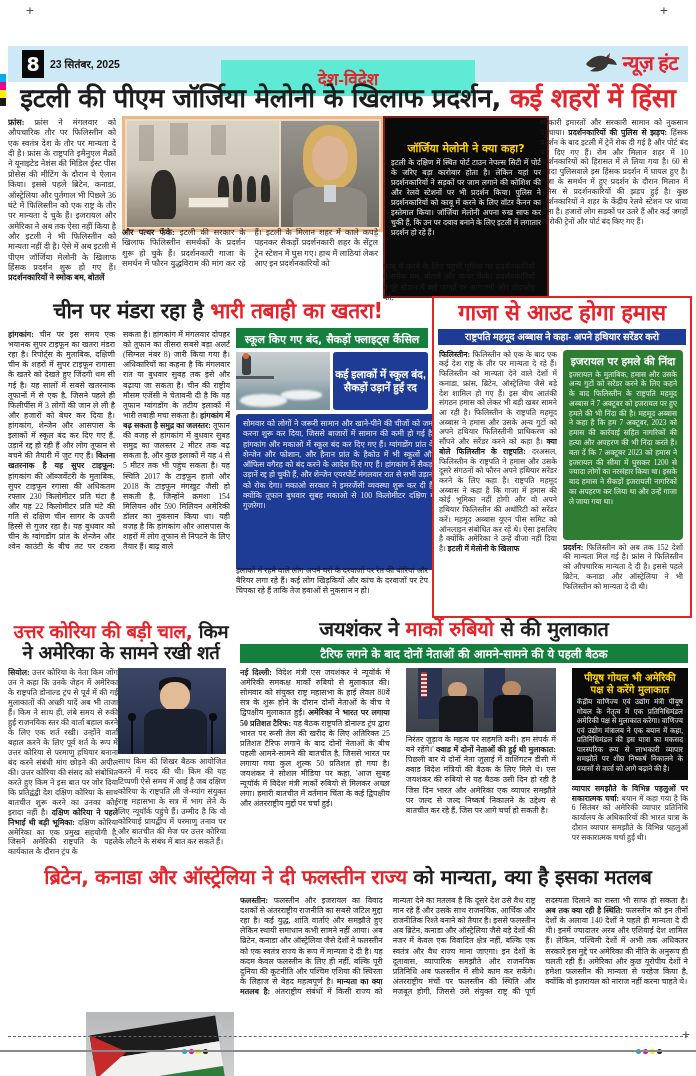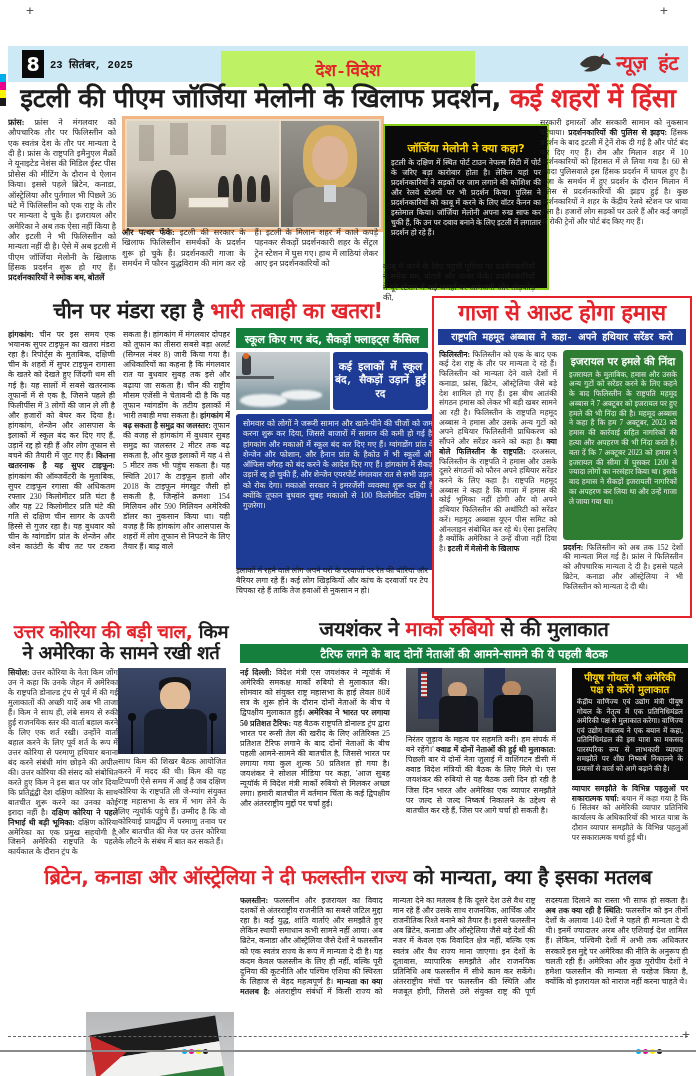--- a/index.html
+++ b/index.html
@@ -1,19 +1,19 @@
 <!DOCTYPE html>
 <html><head>
 <meta charset="utf-8">
 <style>
   html,body{margin:0;padding:0;background:#e9e9e9}
   .page{position:relative;width:696px;height:1076px;background:#ffffff;margin:0 auto;
         font-family:"Liberation Serif","DejaVu Sans",serif;color:#1d1d1d;overflow:hidden}
   .abs{position:absolute}
-  .sans{font-family:Liberation Mono, monospace}
+  .sans{font-family:Liberation Sans, sans-serif}
   .body-text{font-size:8.1px;line-height:1.28;text-align:justify;overflow:hidden}
   .body-text b{font-weight:bold}
   .hl{font-family:"DejaVu Sans","Liberation Sans",sans-serif;font-weight:bold;letter-spacing:-.3px;
       text-align:center;line-height:1.12}
   .red{color:#e5232b}
   .banner{background:#15803d;color:#fff;font-family:"DejaVu Sans","Liberation Sans",sans-serif;
           font-weight:bold;display:flex;align-items:center;justify-content:center;text-align:center}
   .bluebox{background:#1e3c96;color:#fff;border-radius:3px}
   .blackbox{background:#0a0a0a;color:#fff}
   .boxtitle{color:#ffd400;font-family:"DejaVu Sans","Liberation Sans",sans-serif;font-weight:bold;text-align:center}
@@ -43,21 +43,21 @@
       <span class="sq" style="background:#ec008c"></span>
       <span class="sq" style="background:#fff200"></span>
       <span class="sq" style="background:#1a1a1a"></span>
   </div>
 
   <div class="abs" style="left:8px;top:46px;width:680px;height:36px;background:#cde9f6">
     <div class="abs" style="left:14px;top:4px;width:22px;height:28px;background:#0a0a0a;color:#fff;
          font-family:'DejaVu Sans','Liberation Sans',sans-serif;font-weight:bold;font-size:19px;
          display:flex;align-items:center;justify-content:center">8</div>
     <div class="abs sans" style="left:42px;top:11px;font-size:10.5px;font-weight:bold;color:#111">23 सितंबर, 2025</div>
-    <div class="abs" style="left:213px;top:5px;width:254px;height:36px;background:#bef264;display:flex;align-items:center;justify-content:center">
+    <div class="abs" style="left:213px;top:14px;width:254px;height:36px;background:#5eead4;display:flex;align-items:center;justify-content:center">
       <span class="sans red" style="font-size:17px;font-weight:bold">देश-विदेश</span>
     </div>
     <div class="abs" style="right:10px;top:3px;display:flex;align-items:center;gap:4px">
       <svg width="34" height="26" viewBox="0 0 34 26">
         <path d="M2 14 C8 6 16 4 22 7 L26 3 L25 8 C30 9 32 12 33 15 L24 14 C22 20 14 23 6 21 L12 17 C7 18 4 17 2 14 Z" fill="#3a3632"></path>
         <circle cx="24.5" cy="6.5" r="1" fill="#e5232b"></circle>
       </svg>
       <span class="sans red" style="font-size:20px;font-weight:bold;letter-spacing:-.5px">न्यूज़ हंट</span>
     </div>
   </div>
@@ -90,21 +90,21 @@
       <div class="abs" style="left:12%;top:62%;width:76%;height:40%;background:#8e8a82;border-radius:30% 30% 0 0"></div>
       <div class="abs" style="left:44%;top:60%;width:12%;height:16%;background:#cfd3d6"></div>
     </div>
   </div>
 
   <div class="abs body-text" style="left:122px;top:228px;width:256px;height:66px;column-count:2;column-gap:9px">
     <b>और पत्थर फेंके:</b>
     <span>इटली की सरकार के खिलाफ फिलिस्तीन समर्थकों के प्रदर्शन शुरू हो चुके हैं। प्रदर्शनकारी गाजा के समर्थन में फौरन युद्धविराम की मांग कर रहे हैं। इटली के मिलान शहर में काले कपड़े पहनकर सैकड़ों प्रदर्शनकारी शहर के सेंट्रल ट्रेन स्टेशन में घुस गए। हाथ में लाठियां लेकर आए इन प्रदर्शनकारियों को</span>
   </div>
 
-  <div class="abs blackbox" style="left:383px;top:124px;width:150px;height:138px;border:2px solid #84cc16;padding:12px 6px">
+  <div class="abs blackbox" style="left:383px;top:116px;width:150px;height:138px;border:2px solid #7f1d1d;padding:20px 6px">
     <div class="boxtitle" style="font-size:11px;margin:2px 0 3px">जॉर्जिया मेलोनी ने क्या कहा?</div>
     <div class="whitebody" style="height:108px">इटली के दक्षिण में स्थित पोर्ट टाउन नेपल्स सिटी में पोर्ट के जरिए बड़ा कारोबार होता है। लेकिन यहां पर प्रदर्शनकारियों ने सड़कों पर जाम लगाने की कोशिश की और रेलवे स्टेशनों पर भी प्रदर्शन किया। पुलिस ने प्रदर्शनकारियों को काबू में करने के लिए वॉटर कैनन का इस्तेमाल किया। जॉर्जिया मेलोनी अपना रुख साफ कर चुकी हैं, कि उन पर दबाव बनाने के लिए इटली में लगातार प्रदर्शन हो रहे हैं।</div>
   </div>
   <div class="abs body-text" style="left:383px;top:262px;width:152px;height:58px">काबू में करने के लिए पहुंची पुलिस पर प्रदर्शनकारियों ने स्मोक बम, बोतलें और पत्थर फेंके। प्रदर्शनकारियों ने पूरे स्टेशन में कई जगहों पर आगजनी और तोड़फोड़ की,</div>
 
   <div class="abs body-text" style="left:540px;top:118px;width:148px;height:202px;font-size:7.7px">
     <span>सरकारी इमारतों और सरकारी सामान को नुकसान पहुंचाया।</span>
     <b>प्रदर्शनकारियों की पुलिस से झड़प:</b>
     <span>हिंसक प्रदर्शन के बाद इटली में ट्रेनें रोक दी गई है और पोर्ट बंद कर दिए गए हैं। रोम और मिलान शहर में 10 प्रदर्शनकारियों को हिरासत में ले लिया गया है। 60 से ज्यादा पुलिसवाले इस हिंसक प्रदर्शन में घायल हुए है। गाजा के समर्थन में हुए प्रदर्शन के दौरान मिलान में पुलिस से प्रदर्शनकारियों की झड़प हुई है। कुछ प्रदर्शनकारियों ने शहर के केंद्रीय रेलवे स्टेशन पर धावा बोला है। हजारों लोग सड़कों पर उतरे हैं और कई जगहों पर रोकी ट्रेनों और पोर्ट बंद किए गए हैं।</span>
   </div>

